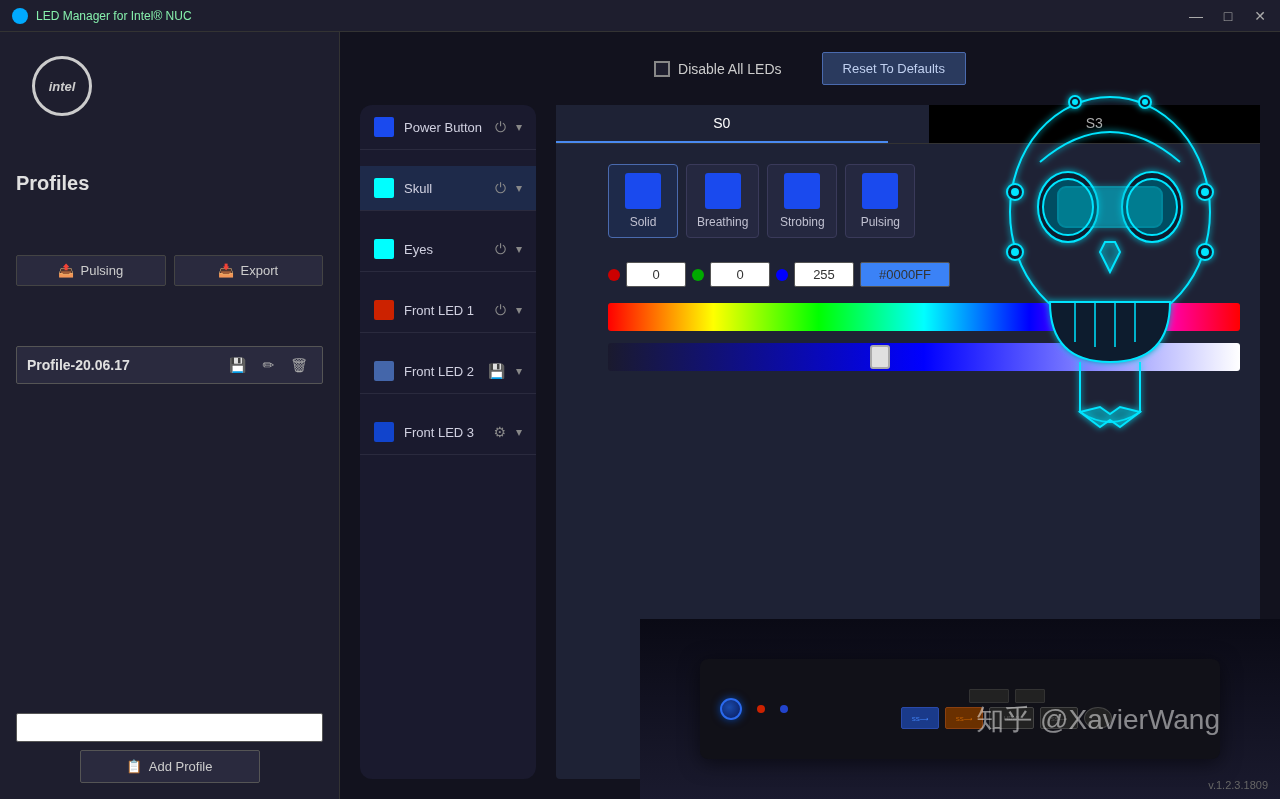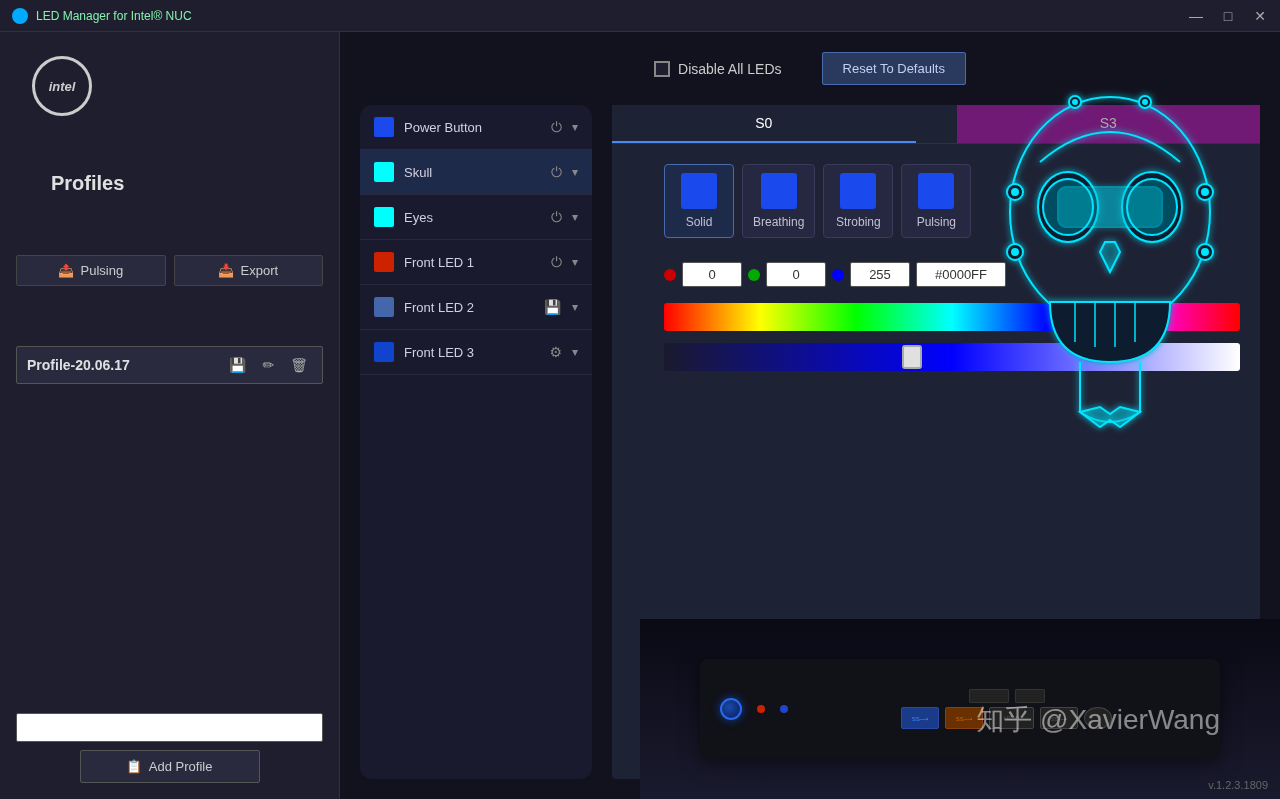--- a/index.html
+++ b/index.html
@@ -64,21 +64,20 @@
       display: flex;
       flex-direction: column;
       flex-shrink: 0;
       gap: 48px;
     }
     .profiles-title {
       font-size: 20px;
       font-weight: 600;
       color: #e0e0e0;
       margin-bottom: 12px;
-      margin-left: 35px;
     }
     .sidebar-buttons {
       display: flex;
       gap: 8px;
       margin-bottom: 12px;
     }
     .sidebar-btn {
       flex: 1;
       background: #2a2a3e;
       border: 1px solid #444;
@@ -198,24 +197,24 @@
     
     .led-panel {
       flex: 1;
       display: flex;
       padding: 0 20px 20px 20px;
       gap: 20px;
     }
 
     
     .led-list {
-      width: 232px;
+      width: 176px;
       display: flex;
       flex-direction: column;
-      gap: 0;
+      gap: 16px;
       background: #1a1a2e;
       border-radius: 12px;
       overflow: hidden;
     }
     .led-item {
       display: flex;
       align-items: center;
       padding: 12px 14px;
       border-bottom: 1px solid #2a2a3e;
       cursor: pointer;
@@ -257,21 +256,21 @@
       border-bottom: 1px solid #333;
       gap: 41px;
     }
     .state-tab {
       flex: 1;
       text-align: center;
       padding: 10px;
       font-size: 14px;
       color: #aaa;
       cursor: pointer;
-      background: #701a75;
+      background: #000000;
     }
     .state-tab.active {
       background: #1e2235;
       color: #fff;
       border-bottom: 2px solid #4a8af0;
     }
 
     
     .effect-section {
       padding: 20px;
@@ -325,21 +324,21 @@
       background: #fff;
       border: 1px solid #555;
       color: #333;
       padding: 4px 6px;
       font-size: 13px;
       text-align: center;
       border-radius: 2px;
     }
     .color-hex-field {
       width: 90px;
-      background: #ffffff;
+      background: #3b82f6;
       border: 1px solid #555;
       color: #333;
       padding: 4px 6px;
       font-size: 13px;
       text-align: center;
       border-radius: 2px;
     }
 
     
     .color-spectrum {

